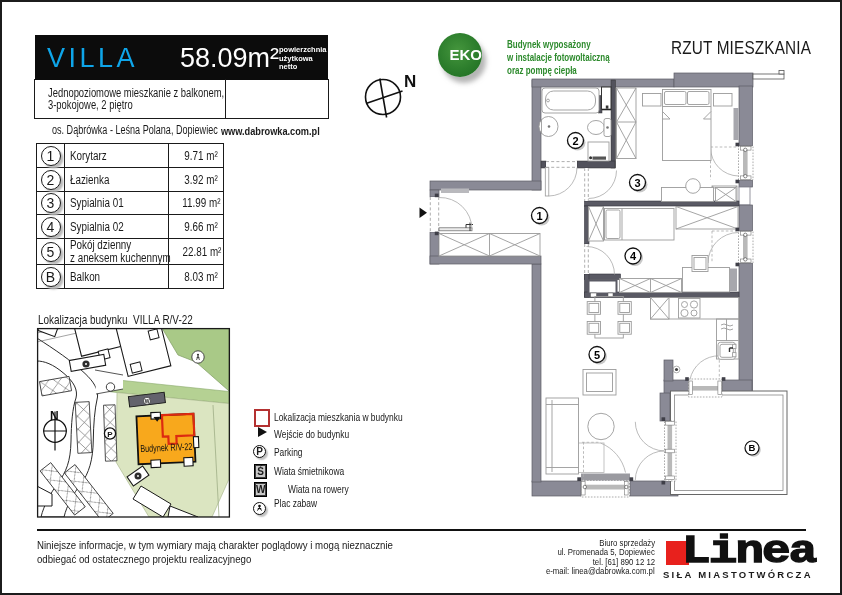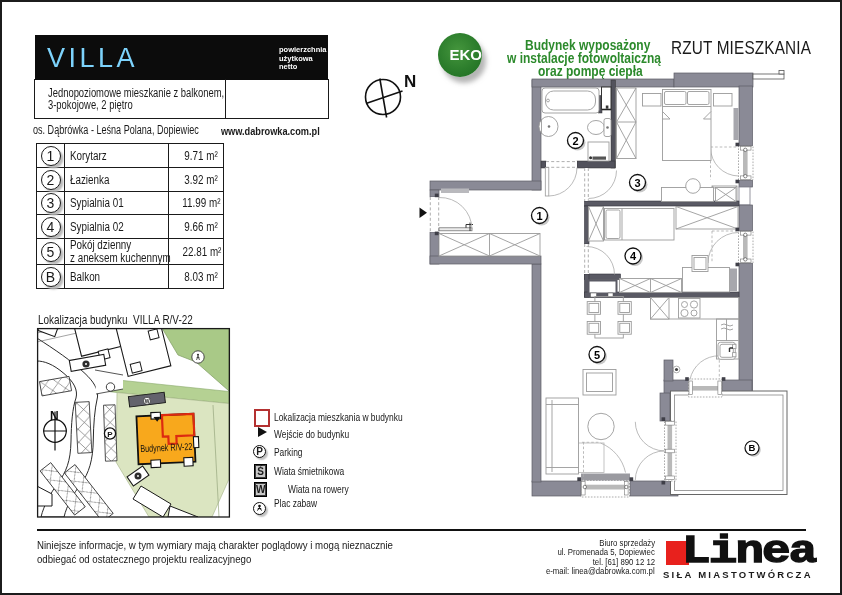--- a/index.html
+++ b/index.html
@@ -10,35 +10,36 @@
   .cx82{display:inline-block;transform:scaleX(0.82);transform-origin:0 50%;white-space:nowrap;}
   .cxr{display:inline-block;transform:scaleX(0.78);transform-origin:100% 50%;white-space:nowrap;}
 </style>
 </head>
 <body>
 
 <div class="abs" style="left:0;top:0;width:838px;height:591px;border:2px solid #1c1c1c;"></div>
 
 <div class="abs" style="left:35px;top:35px;width:293px;height:45px;background:#0c0c0c;">
 
-  <div class="abs" style="left:12px;top:8px;font-size:27px;color:#7dd3fc;letter-spacing:3.5px;">VILLA</div>
-
+  <div class="abs" style="left:12px;top:8px;font-size:27px;color:#0ea5e9;letter-spacing:3.5px;">VILLA</div>
+
+  <div class="abs" style="left:145px;top:8px;font-size:27px;color:#fff;">58.09m²</div>
 
   <div class="abs" style="left:244px;top:11px;width:70px;font-size:7.5px;font-weight:bold;color:#fff;line-height:8.5px;">powierzchnia<br>użytkowa<br>netto</div>
 </div>
 
 <div class="abs" style="left:34px;top:79px;width:293px;height:39px;border:1.2px solid #1a1a1a;border-top:none;">
 
   <div class="abs" style="left:13px;top:9px;font-size:12.3px;line-height:11.5px;white-space:nowrap;"><span class="cx">Jednopoziomowe mieszkanie z balkonem,</span><br><span class="cx">3-pokojowe, 2 piętro</span></div>
 
   <div class="abs" style="left:190px;top:0;width:1.2px;height:39px;background:#1a1a1a;"></div>
 
 </div>
 
-<div class="abs" style="left:33px;top:122.5px;font-size:12.5px;"><span class="cx" style="transform:scaleX(0.725);">os. Dąbrówka - Leśna Polana, Dopiewiec</span></div>
+<div class="abs" style="left:52px;top:122.5px;font-size:12.5px;"><span class="cx" style="transform:scaleX(0.725);">os. Dąbrówka - Leśna Polana, Dopiewiec</span></div>
 
 <div class="abs" style="left:190px;top:123.5px;width:130px;text-align:right;font-size:11.8px;font-weight:bold;"><span class="cxr">www.dabrowka.com.pl</span></div>
 
 <table class="abs" style="left:36px;top:143px;width:188px;border-collapse:collapse;font-size:12px;table-layout:fixed;" cellspacing="0">
 
   <tbody>
       <tr style="height:24px;">
         <td class="cnum" style="width:27px;"><span class="circ">1</span></td>
         <td style="width:98px;"><span class="cx82">Korytarz</span></td>
         <td class="ar"><span class="cxr" style="transform:scaleX(0.82);">9.71 m²</span></td>
@@ -122,21 +123,21 @@
 
 <div class="abs" style="left:663px;top:569px;width:145px;font-size:9.5px;font-weight:bold;letter-spacing:2.25px;white-space:nowrap;">SIŁA MIASTOTWÓRCZA</div>
 
 <div class="abs" style="left:671px;top:36.5px;font-size:18.7px;letter-spacing:0.2px;"><span class="cx" style="transform:scaleX(0.82);">RZUT MIESZKANIA</span></div>
 
 <div class="abs" style="left:438px;top:33px;width:44px;height:44px;border-radius:50%;
      background:radial-gradient(circle at 45% 40%, #45963d 0%, #2c7d2c 55%, #1d6a20 100%);
      box-shadow:4px 6px 5px rgba(120,120,120,0.55);
      color:#fff;font-weight:bold;font-size:15px;text-align:right;line-height:44px;">EKO</div>
 
-<div class="abs" style="left:507px;top:38px;font-size:15px;font-weight:bold;color:#2c8a2c;line-height:13px;text-align:center;"><span class="cx82" style="transform:scaleX(0.8);">Budynek wyposażony</span><br><span class="cx82" style="transform:scaleX(0.8);">w instalacje fotowoltaiczną</span><br><span class="cx82" style="transform:scaleX(0.8);">oraz pompę ciepła</span></div>
+<div class="abs" style="left:507px;top:38px;font-size:10px;font-weight:bold;color:#2c8a2c;line-height:13px;"><span class="cx82" style="transform:scaleX(0.8);">Budynek wyposażony</span><br><span class="cx82" style="transform:scaleX(0.8);">w instalacje fotowoltaiczną</span><br><span class="cx82" style="transform:scaleX(0.8);">oraz pompę ciepła</span></div>
 
 <svg class="abs" style="left:0;top:0;" width="842" height="595" viewBox="0 0 842 595">
   <g id="mapgroup">
   <defs>
     <clipPath id="mapclip">
           <rect x="37.6" y="328.6" width="191.8" height="188.4"></rect>
         </clipPath>
     <pattern id="xh" patternUnits="userSpaceOnUse" width="13" height="13">
       <rect x="0" y="0" width="13" height="13" fill="#fff"></rect>
       <path d="M0,0 L13,13 M13,0 L0,13" stroke="#555" stroke-width="0.6" fill="none"></path>

